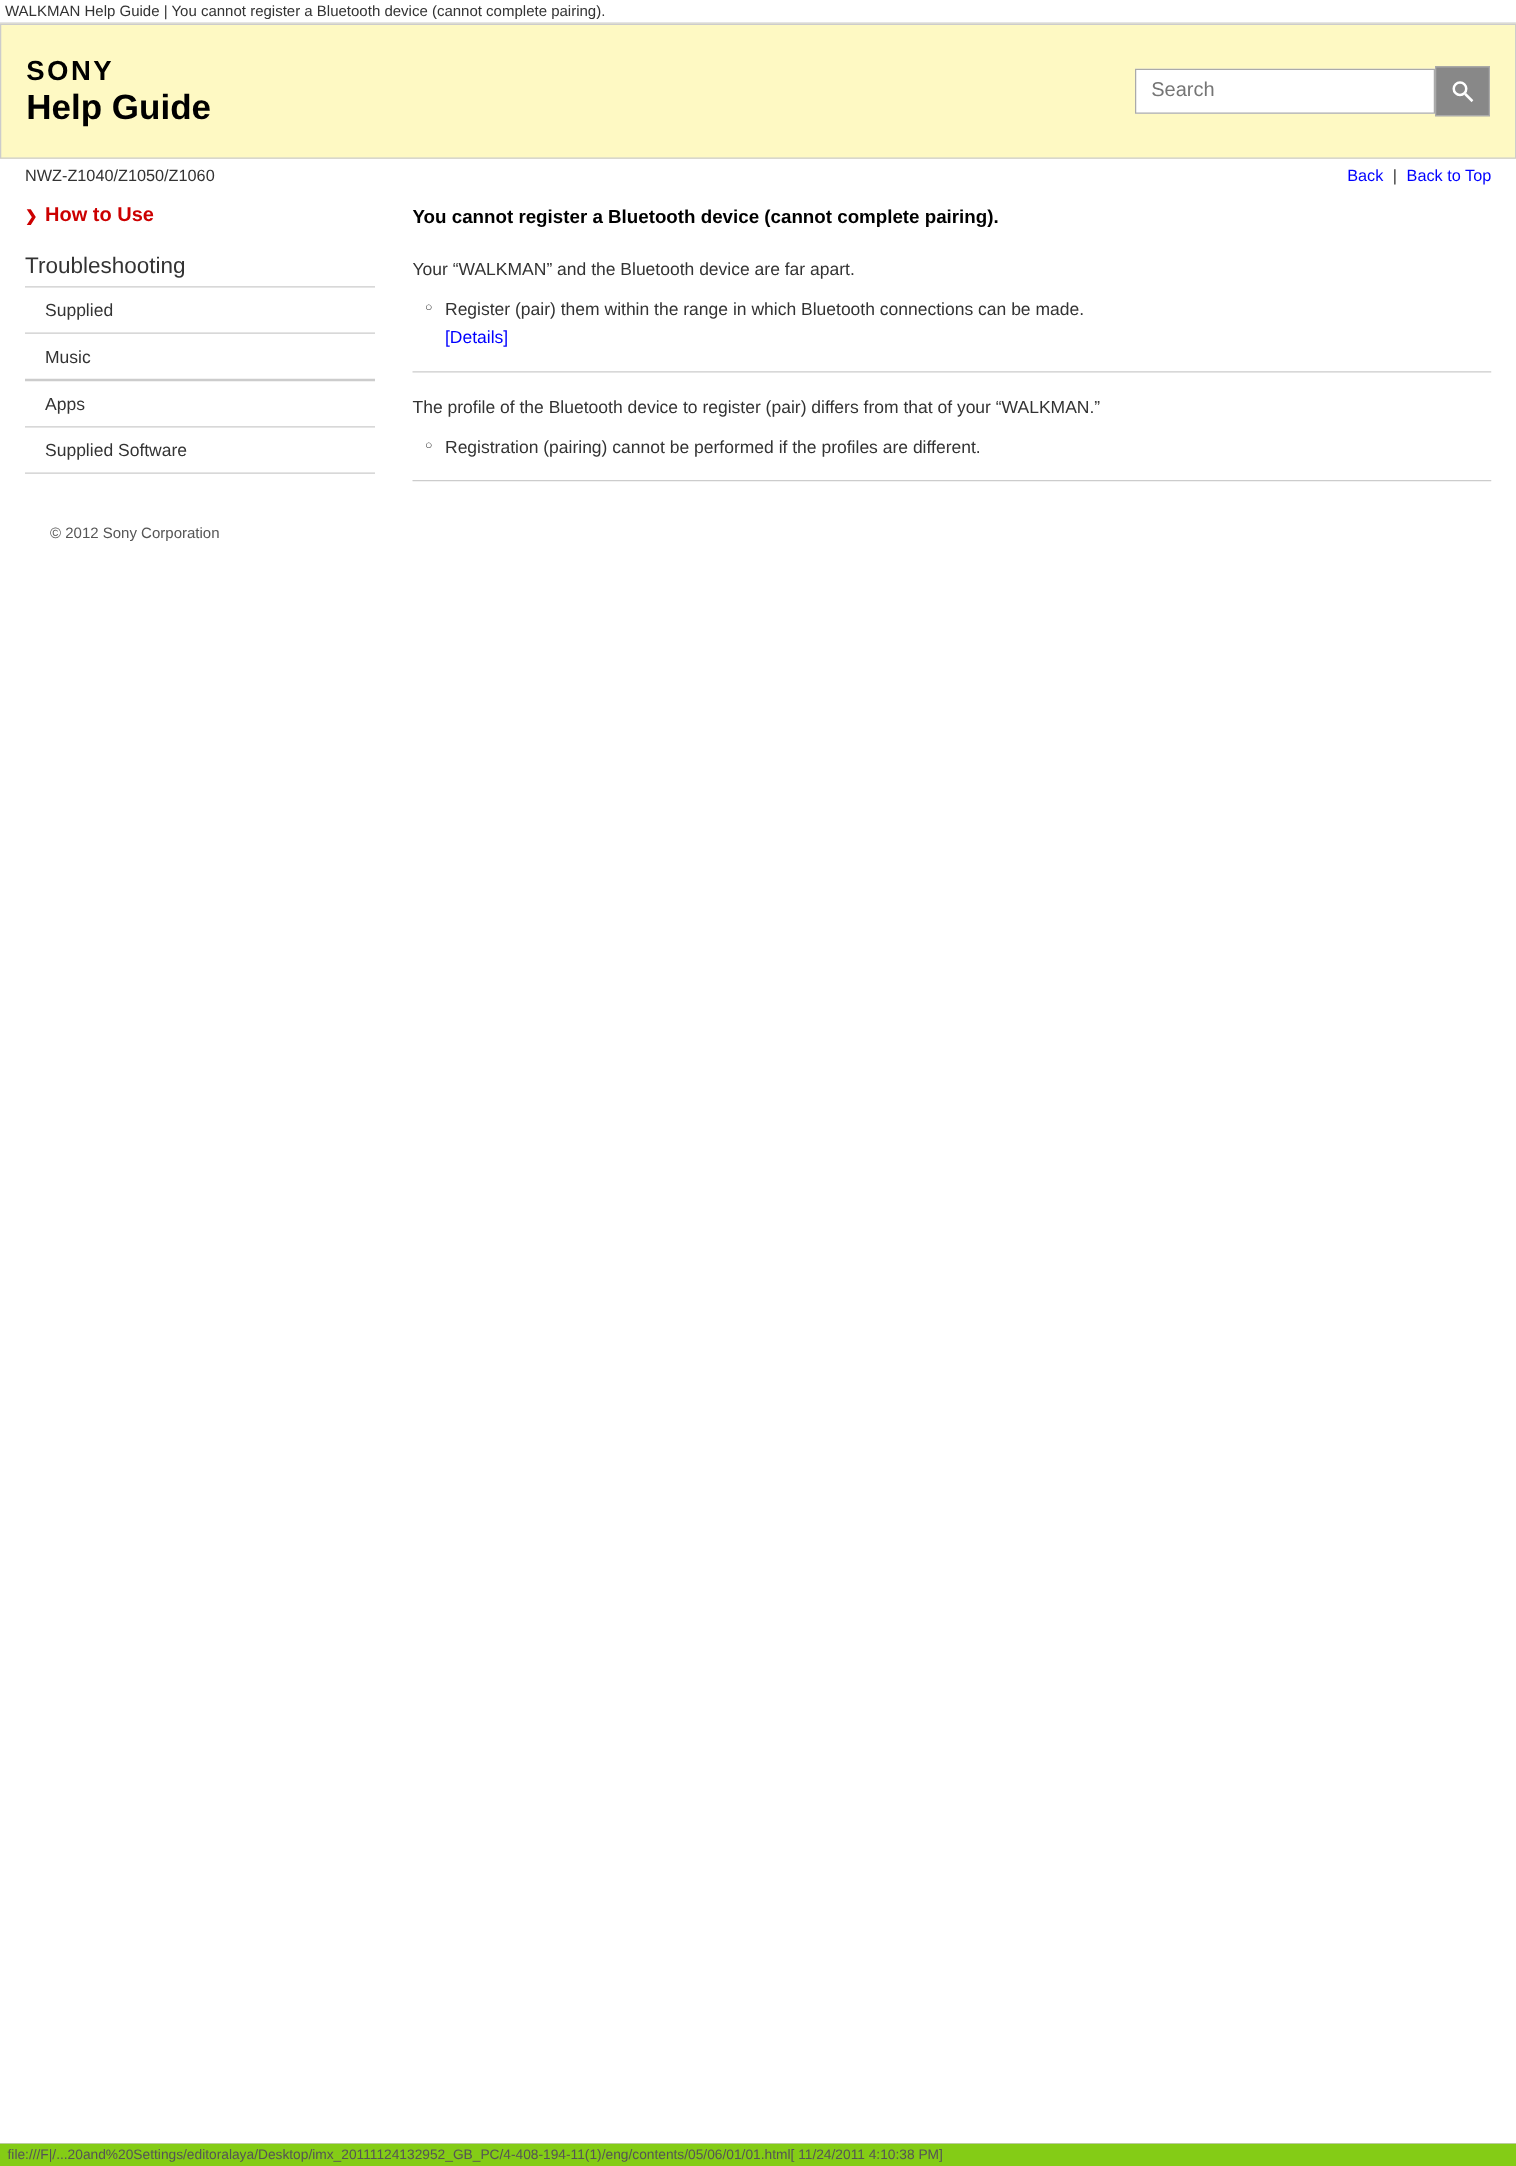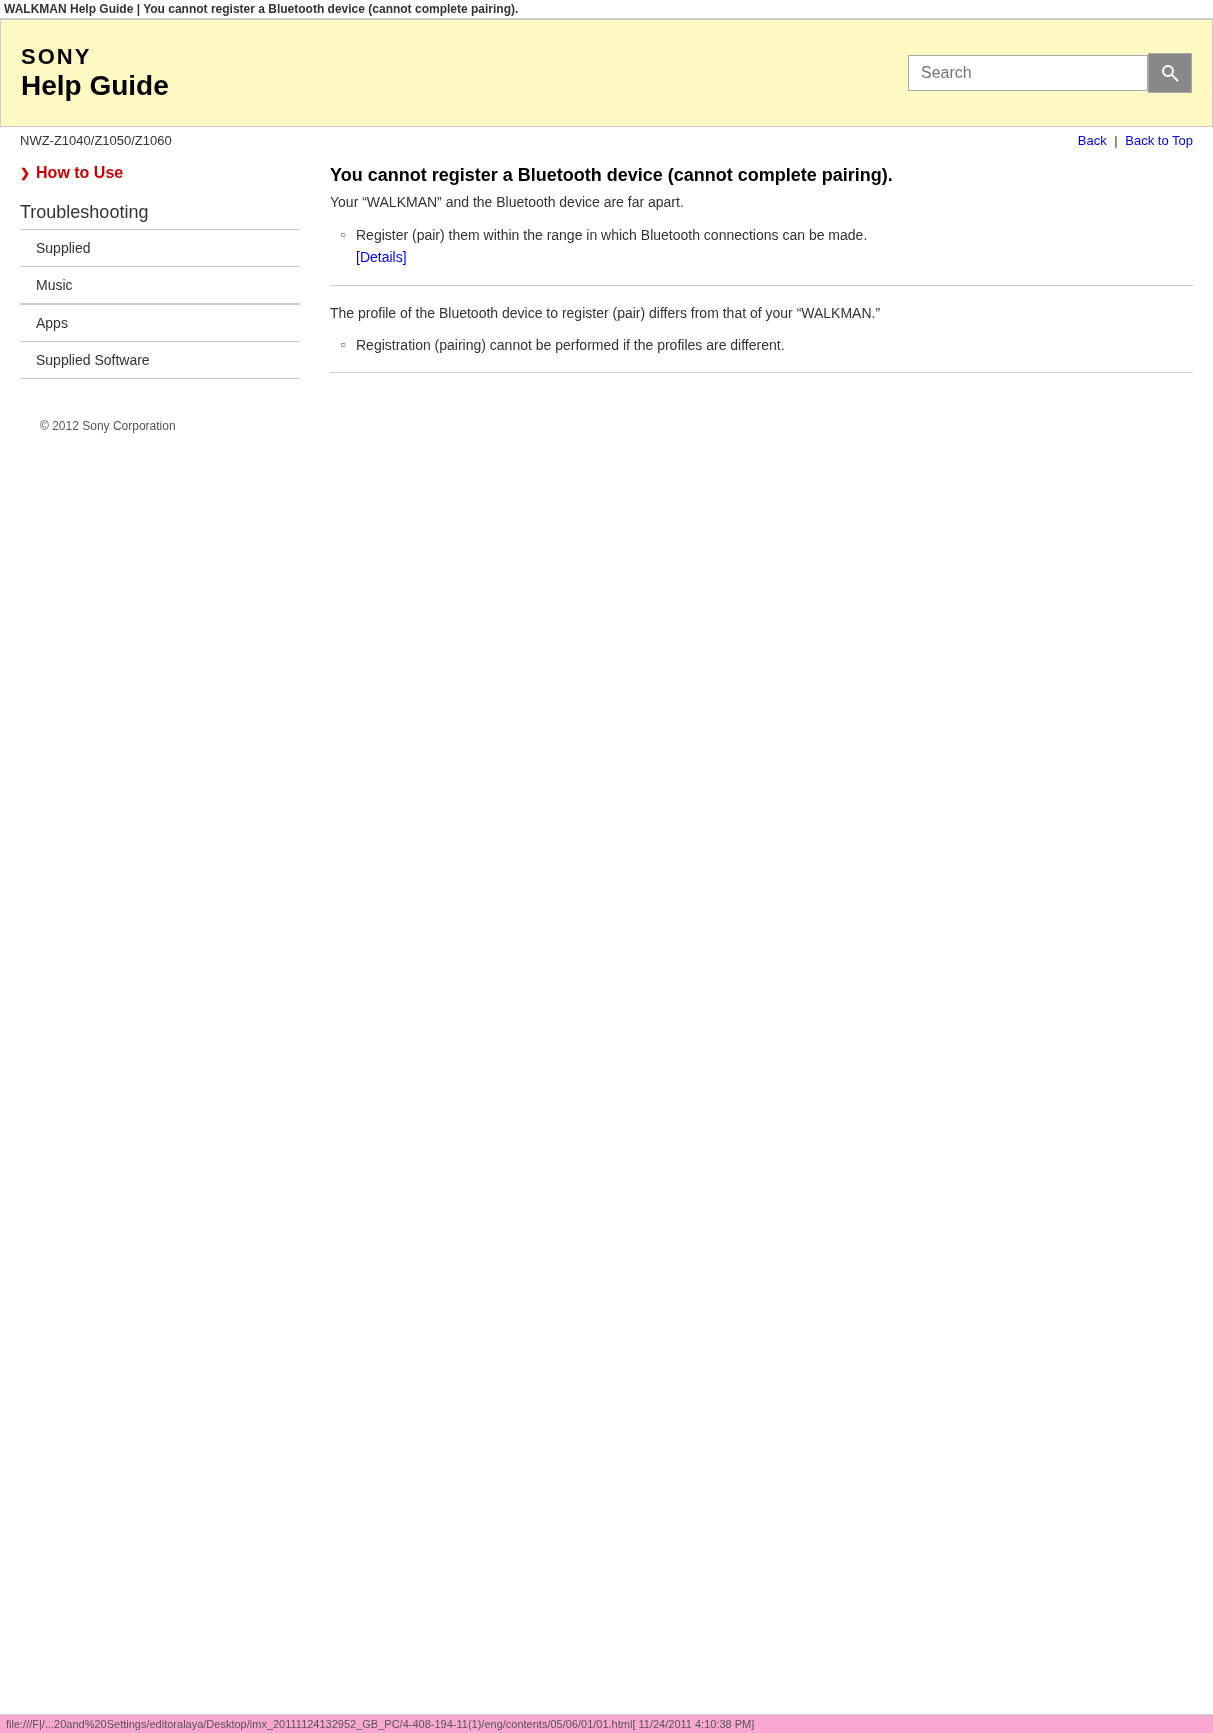--- a/index.html
+++ b/index.html
@@ -5,21 +5,20 @@
     * { margin: 0; padding: 0; box-sizing: border-box; }
     body { font-family: Arial, Helvetica, sans-serif; font-size: 14px; color: #333; background: #fff; }
 
     
     #title-bar {
       background: #fff;
       font-size: 12px;
       color: #333;
       padding: 2px 4px;
       border-bottom: 1px solid #ccc;
-      font-weight: bold;
     }
 
     
     #header {
       background: #fef9c3;
       border: 1px solid #ccc;
       padding: 24px 20px;
       display: flex;
       align-items: center;
       justify-content: space-between;
@@ -121,24 +120,24 @@
       color: #333;
       cursor: pointer;
       display: block;
     }
 
     
     #content {
       flex: 1;
     }
     #article-title {
-      font-size: 18px;
+      font-size: 15px;
       font-weight: bold;
       color: #000;
-      margin-bottom: 4px;
+      margin-bottom: 20px;
       line-height: 1.3;
     }
     .content-divider {
       border: none;
       border-top: 1px solid #ccc;
       margin: 16px 0;
     }
     .paragraph {
       font-size: 14px;
       color: #333;
@@ -176,21 +175,21 @@
       color: #555;
       margin-top: 20px;
     }
 
     
     #bottom-bar {
       position: fixed;
       bottom: 0;
       left: 0;
       right: 0;
-      background: #f9a8d4;
+      background: #84cc16;
       border-top: 1px solid #ccc;
       font-size: 11px;
       color: #555;
       padding: 3px 6px;
     }
   </style>
 </head>
 <body>
 
 <div id="title-bar">

